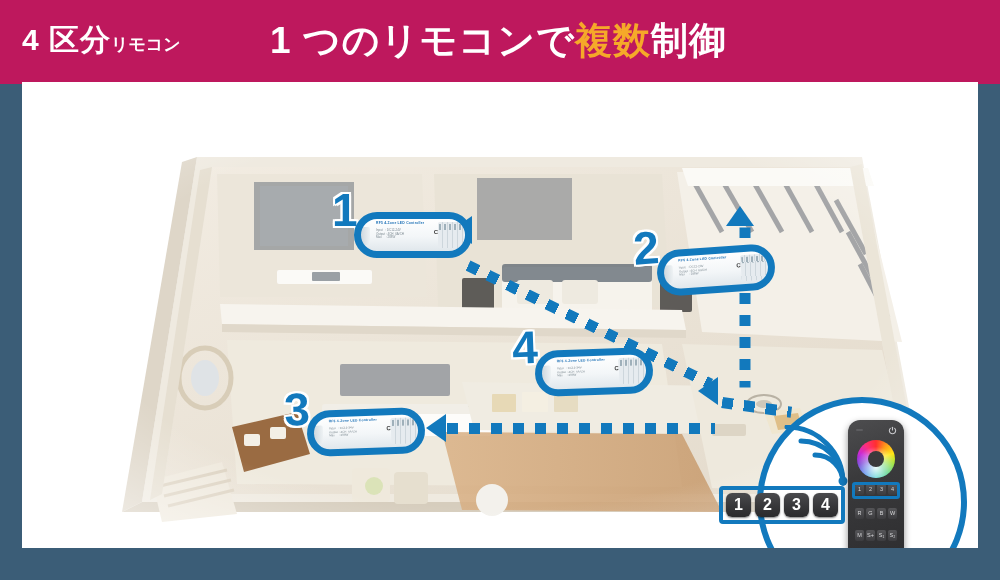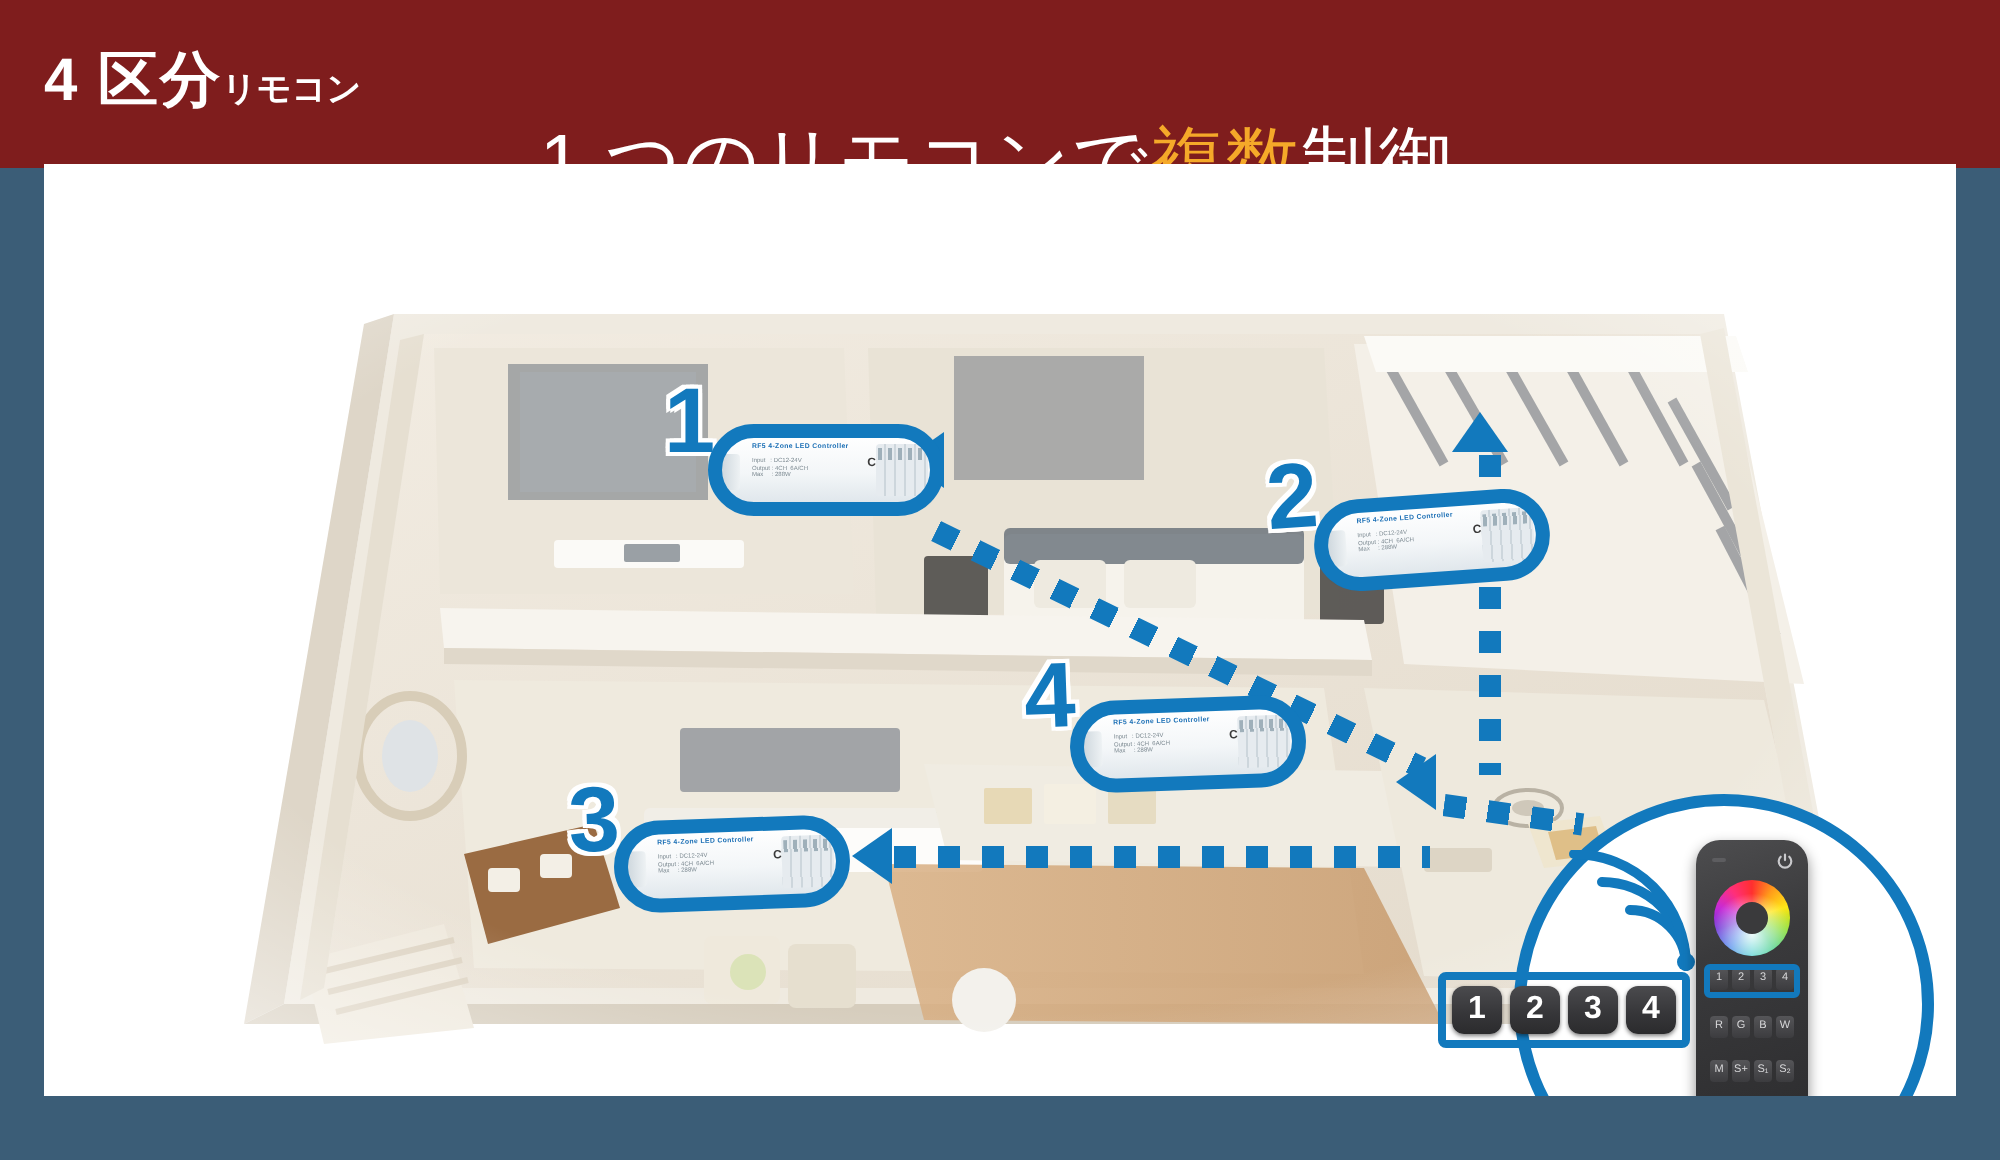--- a/index.html
+++ b/index.html
@@ -6,34 +6,33 @@
   html,body { width:1000px; height:580px; overflow:hidden; }
   body {
     font-family: "Liberation Sans", "DejaVu Sans", sans-serif;
     background: #3b5d77;
     position: relative;
   }
 
   
   #header {
     position:absolute; left:0; top:0; width:1000px; height:84px;
-    background:#7f1d1d;
+    background:#be185d;
   }
   #left-label {
     position:absolute; left:22px; top:20px;
     color:#ffffff; white-space:nowrap;
     font-weight:bold;
   }
   #left-label .big { font-size:30px; letter-spacing:1px; vertical-align:baseline;}
   #left-label .small { font-size:17px; letter-spacing:0px; }
   #main-title {
     position:absolute; left:270px; top:16px;
-    color:#ffffff; font-size:37px; font-weight:normal; white-space:nowrap;
+    color:#ffffff; font-size:37px; font-weight:bold; white-space:nowrap;
     letter-spacing:1px;
-    margin-top:40px;
   }
   #main-title .hl { color:#f5a929; }
 
   
   #panel {
     position:absolute; left:22px; top:82px; width:956px; height:466px;
     background:#ffffff; overflow:hidden;
   }
 
   

